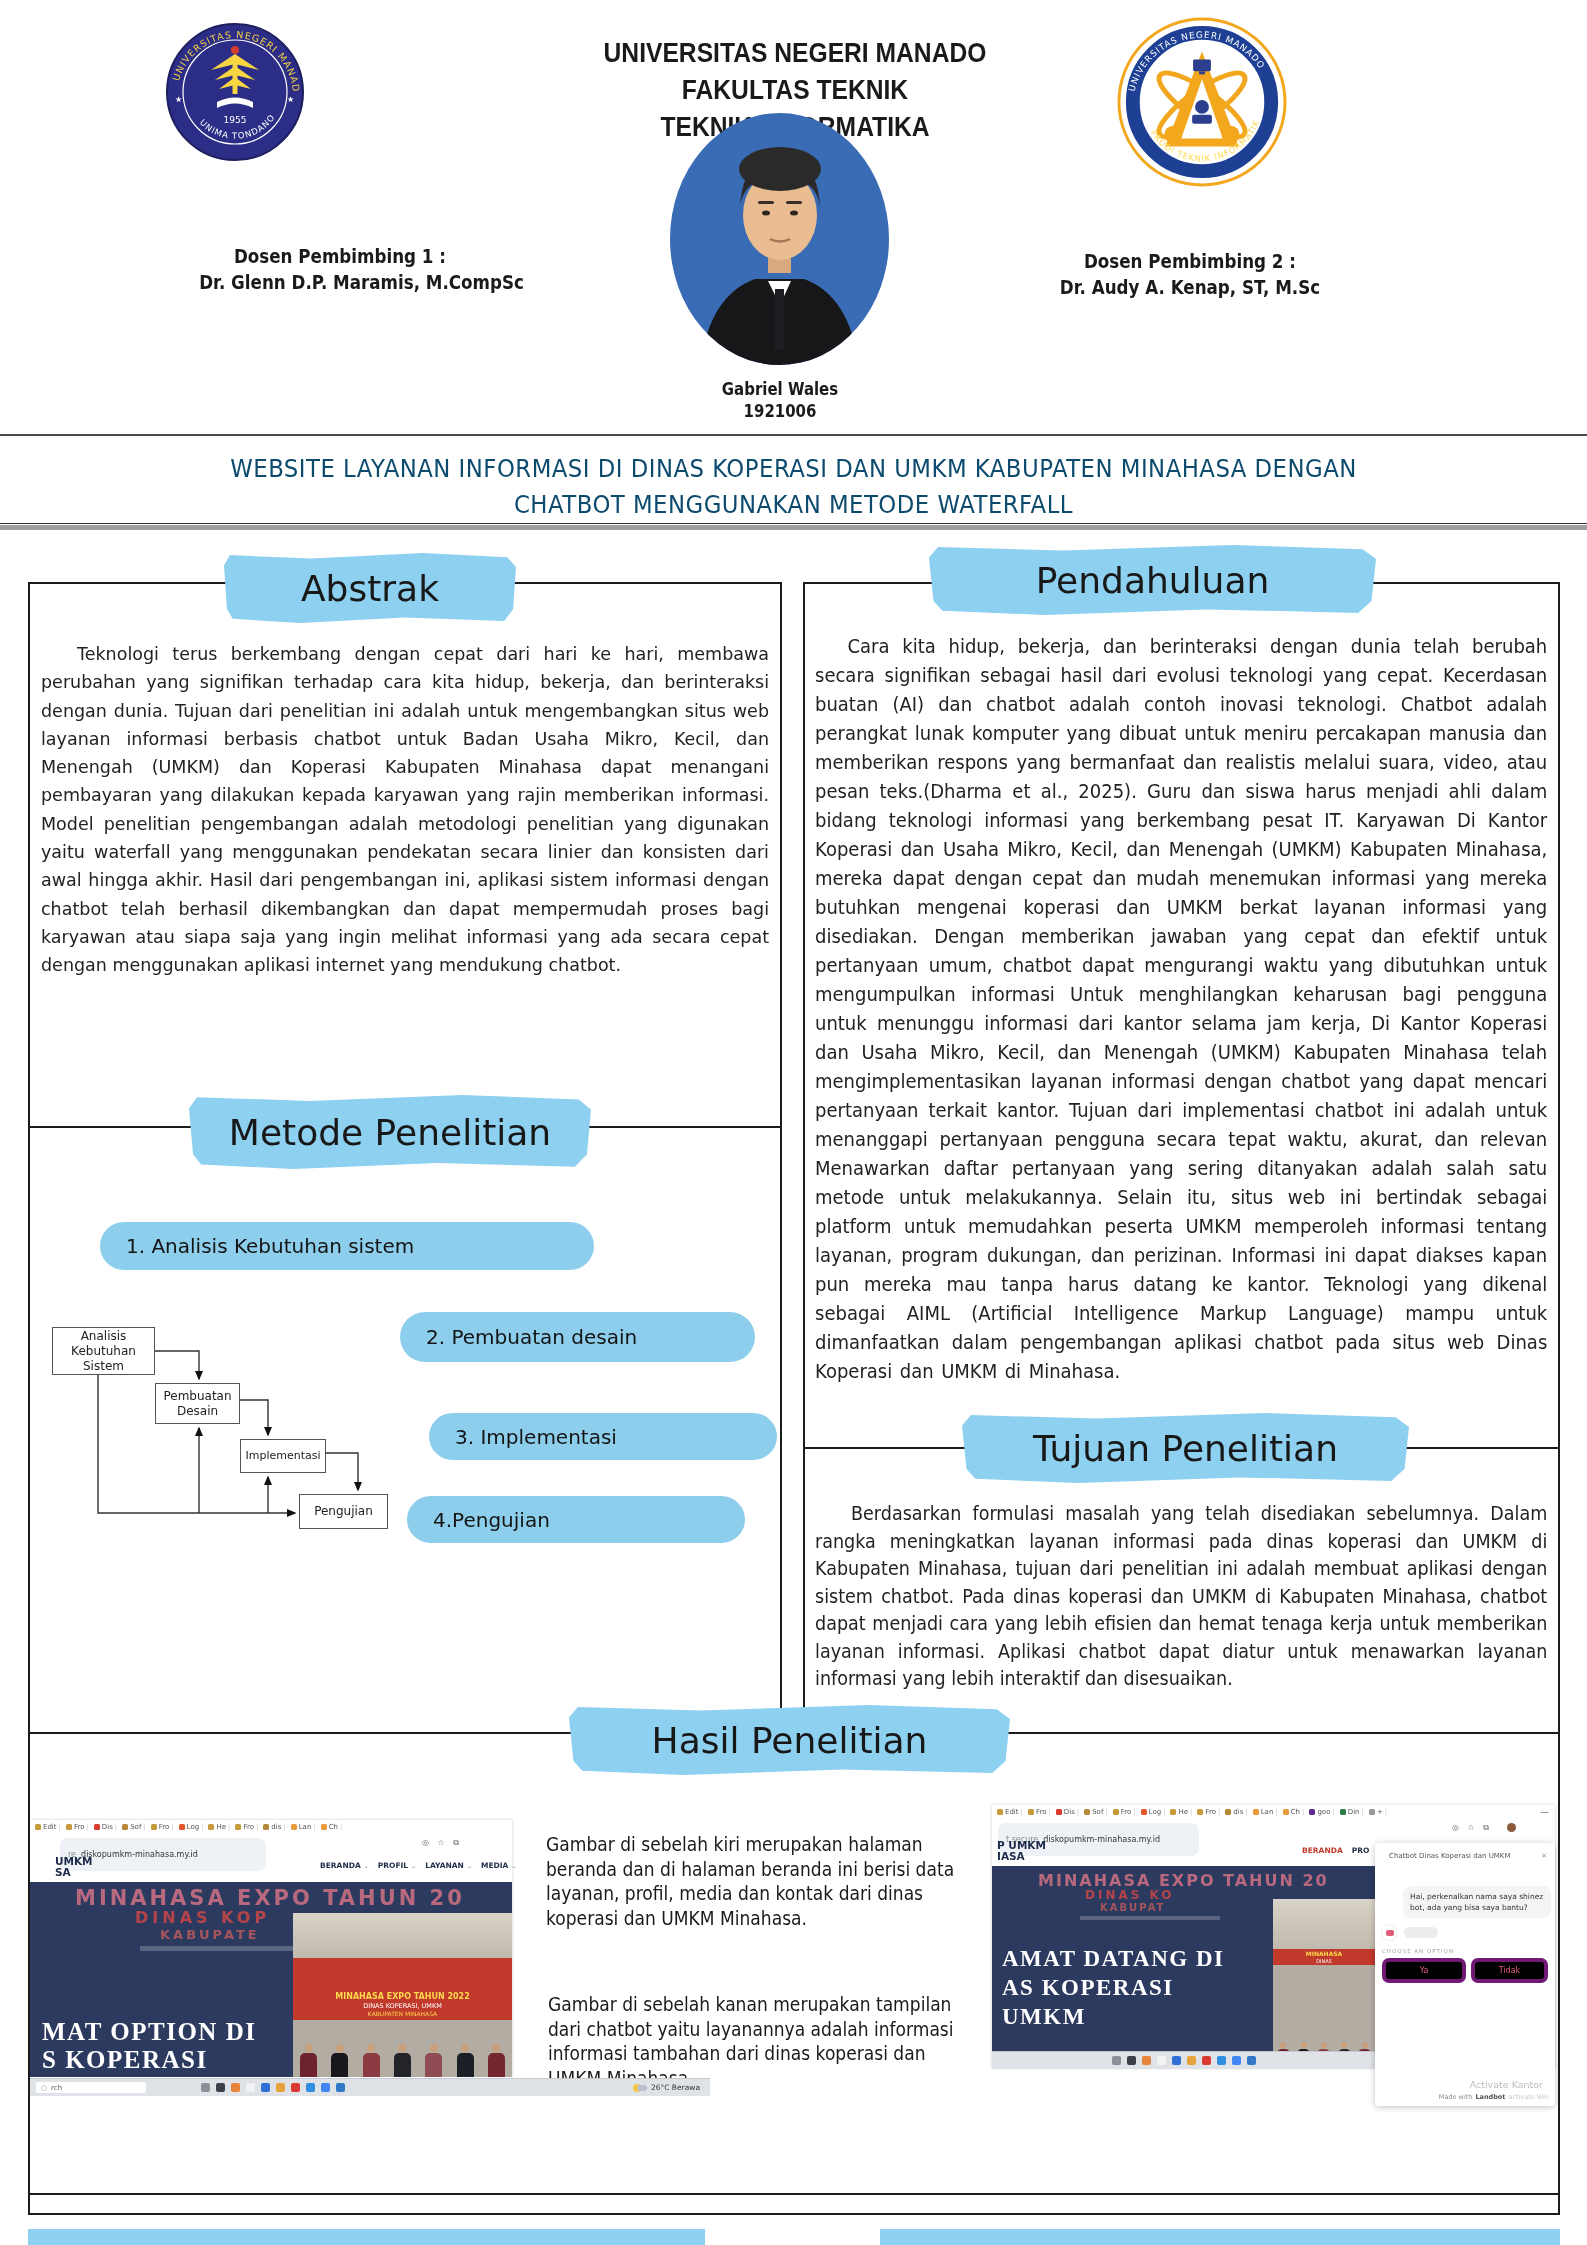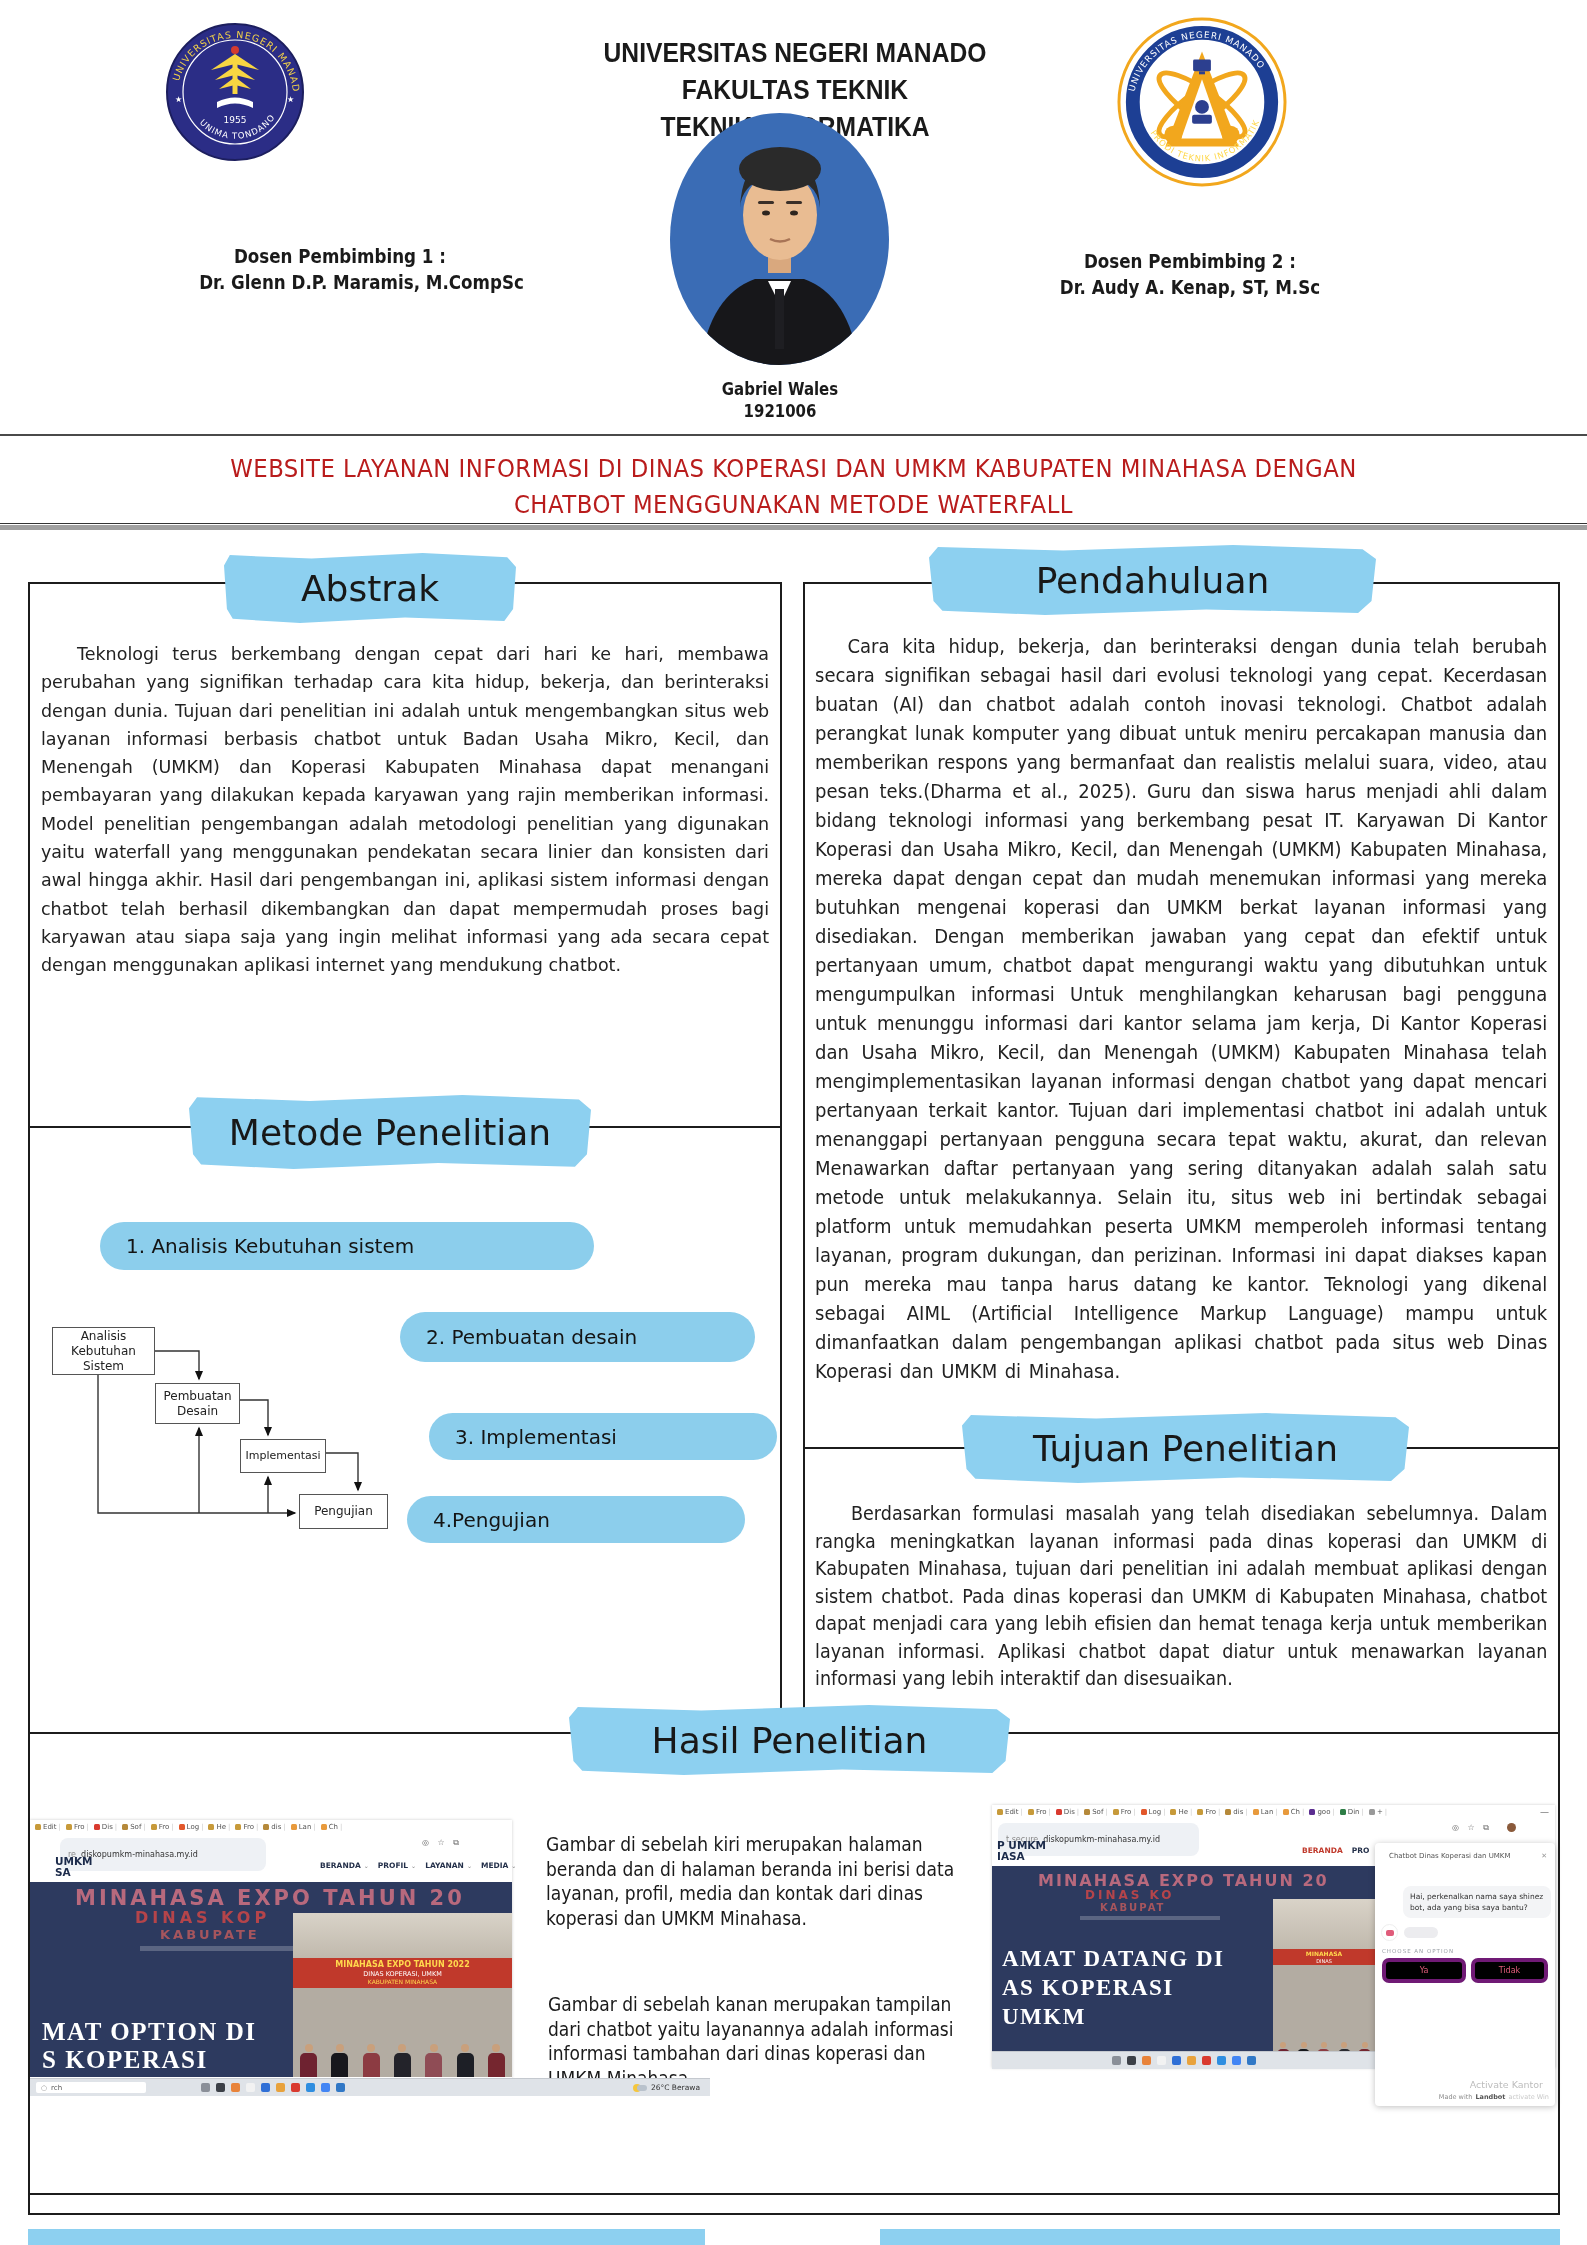--- a/index.html
+++ b/index.html
@@ -141,21 +141,21 @@
       <path d="M100 126 Q110 131 120 126" stroke="#a87456" stroke-width="2.5" fill="none"></path>
     </g>
   </svg>
 
   <div class="abs ctr" style="left:680px;top:378px;width:200px;font-weight:bold;font-size:17px;line-height:22px;">
     <div class="cond">Gabriel Wales</div>
     <div class="cond">1921006</div>
   </div>
 
   <div class="rule" style="top:434px;height:1.5px;background:#4a4a4a;"></div>
-  <div class="abs ctr" style="left:0;top:451px;width:1587px;font-size:24px;line-height:36px;color:#b91c1c;letter-spacing:.5px;">
+  <div class="abs ctr" style="left:0;top:451px;width:1587px;font-size:24px;line-height:36px;color:#0c4a6e;letter-spacing:.5px;">
     <div class="cond" style="transform:scaleX(.95);">WEBSITE LAYANAN INFORMASI DI DINAS KOPERASI DAN UMKM KABUPATEN MINAHASA DENGAN</div>
     <div class="cond" style="transform:scaleX(.95);">CHATBOT MENGGUNAKAN METODE WATERFALL</div>
   </div>
   <div class="rule" style="top:523px;height:1px;background:#333;"></div>
   <div class="rule" style="top:525px;height:5px;background:#a0a0a0;"></div>
 
   <div class="frame" style="left:28px;top:582px;width:754px;height:546px;"></div>
   <div class="frame" style="left:28px;top:1128px;width:754px;height:604px;border-top:none;border-bottom:none;"></div>
   <div class="frame" style="left:803px;top:582px;width:757px;height:867px;"></div>
   <div class="frame" style="left:803px;top:1449px;width:757px;height:283px;border-top:none;border-bottom:none;"></div>
@@ -315,21 +315,21 @@
       <div class="abs" style="left:110px;top:64px;width:200px;height:5px;background:rgba(255,255,255,.22);"></div>
       <div class="welcome" style="left:12px;top:136px;font-size:25px;line-height:27.5px;">
         <div>MAT OPTION DI</div>
           <div>S KOPERASI</div>
           <div>UMKM</div>
       </div>
 
       <div class="photo" style="left:263px;top:31px;width:219px;height:164px;">
         <div class="sky" style="height:45px;"></div>
         <div class="banner" style="top:45px;padding:2px 0;">
-          <div style="font-size:8px;font-weight:bold;">MINAHASA EXPO TAHUN 2022</div>
+          <div style="font-size:8px;font-weight:bold;margin-top:32px;">MINAHASA EXPO TAHUN 2022</div>
           <div style="font-size:6.5px;color:#fff;">DINAS KOPERASI, UMKM</div>
           <div style="font-size:6px;">KABUPATEN MINAHASA</div>
         </div>
         <div class="people" style="height:78px;">
           <span class="person">
               <span class="phead"></span>
               <span class="pbody" style="background: rgb(110, 34, 48);"></span>
             </span>
             <span class="person">
               <span class="phead"></span>

